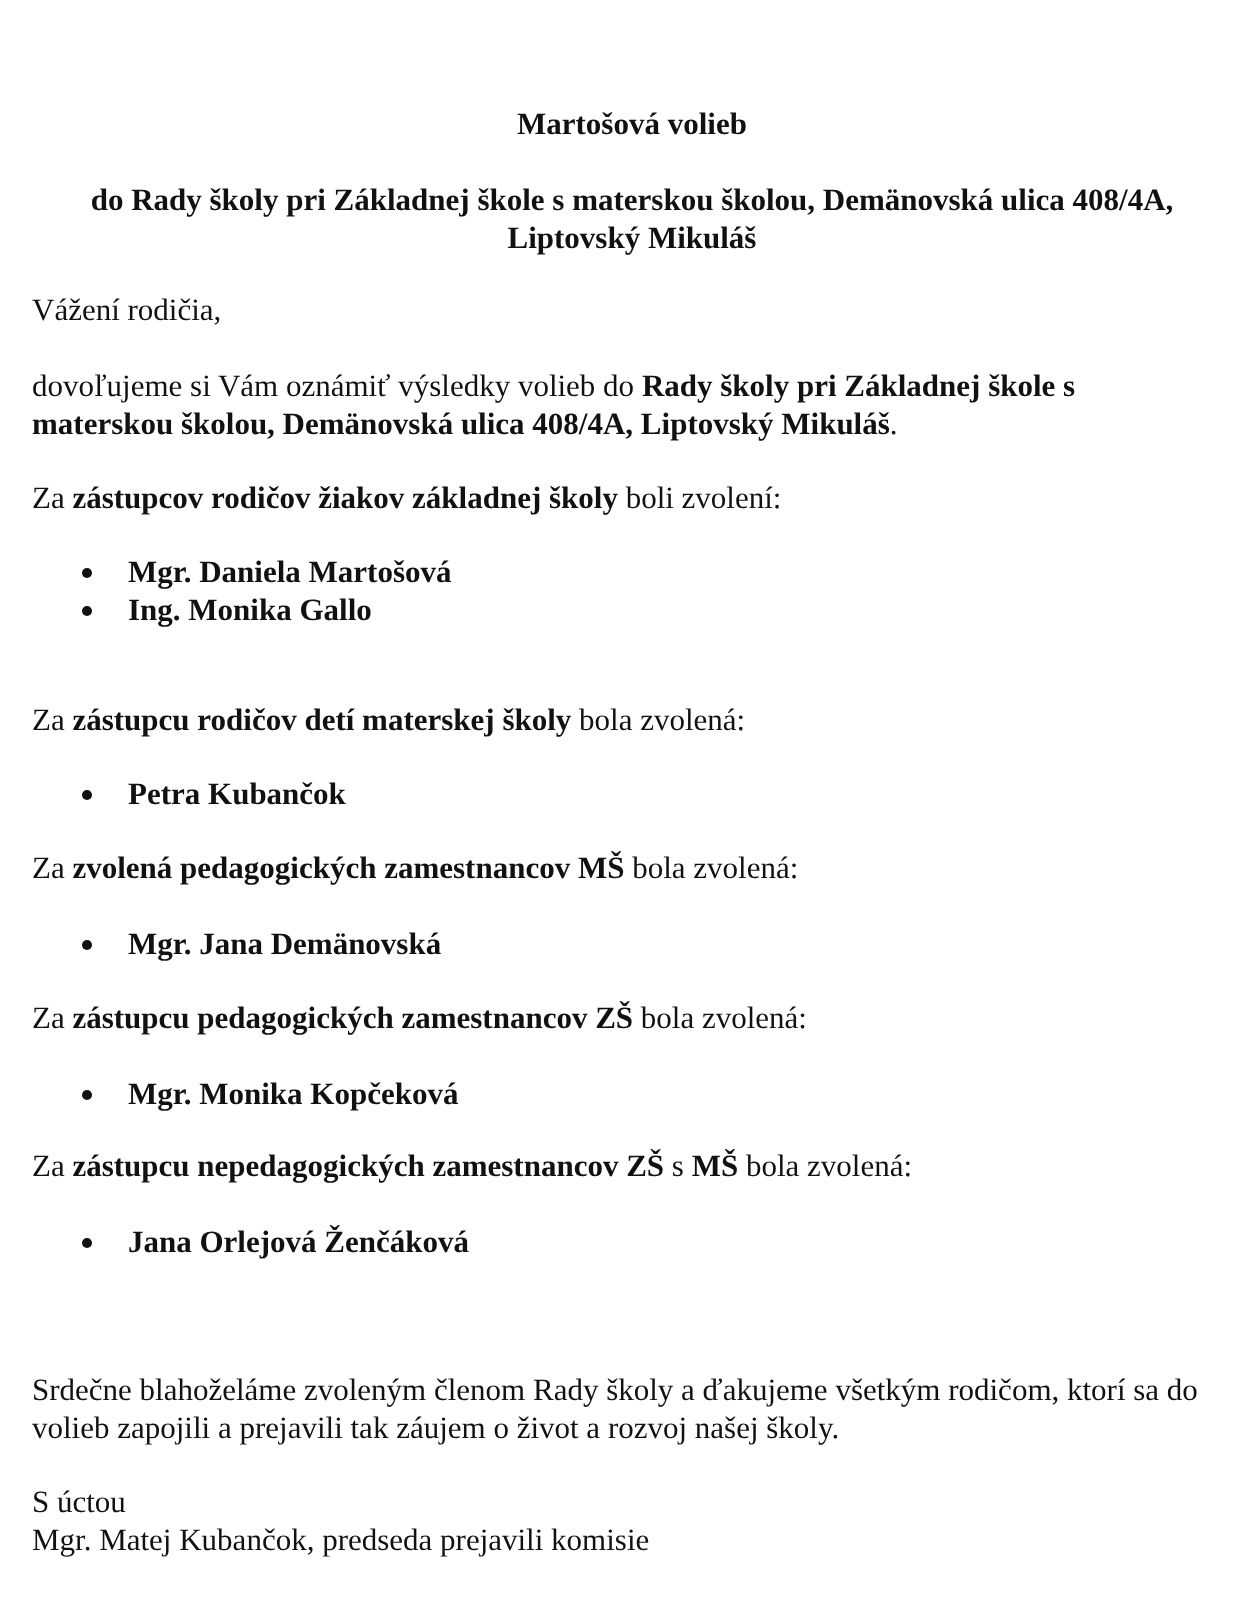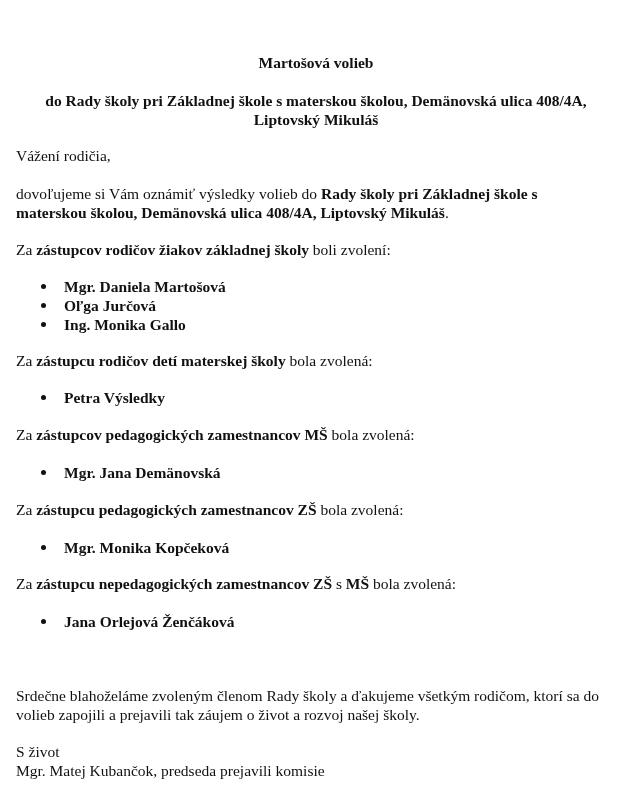--- a/index.html
+++ b/index.html
@@ -34,33 +34,32 @@
   <div class="p" style="top:184px;">
     <span>dovoľujeme si Vám oznámiť výsledky volieb do </span><b>Rady školy pri Základnej škole s</b><br>
     <b>materskou školou, Demänovská ulica 408/4A, Liptovský Mikuláš</b><span>.</span>
   </div>
 
   <div class="p" style="top:240px;">
     <span>Za </span><b>zástupcov rodičov žiakov základnej školy</b><span> boli zvolení:</span>
   </div>
   <ul class="names" style="top:277px;">
     <li>Mgr. Daniela Martošová</li>
-    <li>Oľga Jurčová</li>
     <li>Ing. Monika Gallo</li>
   </ul>
 
   <div class="p" style="top:351px;">
     <span>Za </span><b>zástupcu rodičov detí materskej školy</b><span> bola zvolená:</span>
   </div>
   <ul class="names" style="top:388px;">
-    <li>Petra Výsledky</li>
+    <li>Petra Kubančok</li>
   </ul>
 
   <div class="p" style="top:425px;">
-    <span>Za </span><b>zástupcov pedagogických zamestnancov MŠ</b><span> bola zvolená:</span>
+    <span>Za </span><b>zvolená pedagogických zamestnancov MŠ</b><span> bola zvolená:</span>
   </div>
   <ul class="names" style="top:463px;">
     <li>Mgr. Jana Demänovská</li>
   </ul>
 
   <div class="p" style="top:500px;">
     <span>Za </span><b>zástupcu pedagogických zamestnancov ZŠ</b><span> bola zvolená:</span>
   </div>
   <ul class="names" style="top:538px;">
     <li>Mgr. Monika Kopčeková</li>
@@ -71,16 +70,16 @@
   </div>
   <ul class="names" style="top:612px;">
     <li>Jana Orlejová Ženčáková</li>
   </ul>
 
   <div class="p" style="top:686px;">
     <span>Srdečne blahoželáme zvoleným členom Rady školy a ďakujeme všetkým rodičom, ktorí sa do</span><br>
     <span>volieb zapojili a prejavili tak záujem o život a rozvoj našej školy.</span>
   </div>
 
-  <div class="p" style="top:742px;">S život</div>
+  <div class="p" style="top:742px;">S úctou</div>
   <div class="p" style="top:761px;">Mgr. Matej Kubančok, predseda prejavili komisie</div>
 
 </div>
 
 </body></html>

